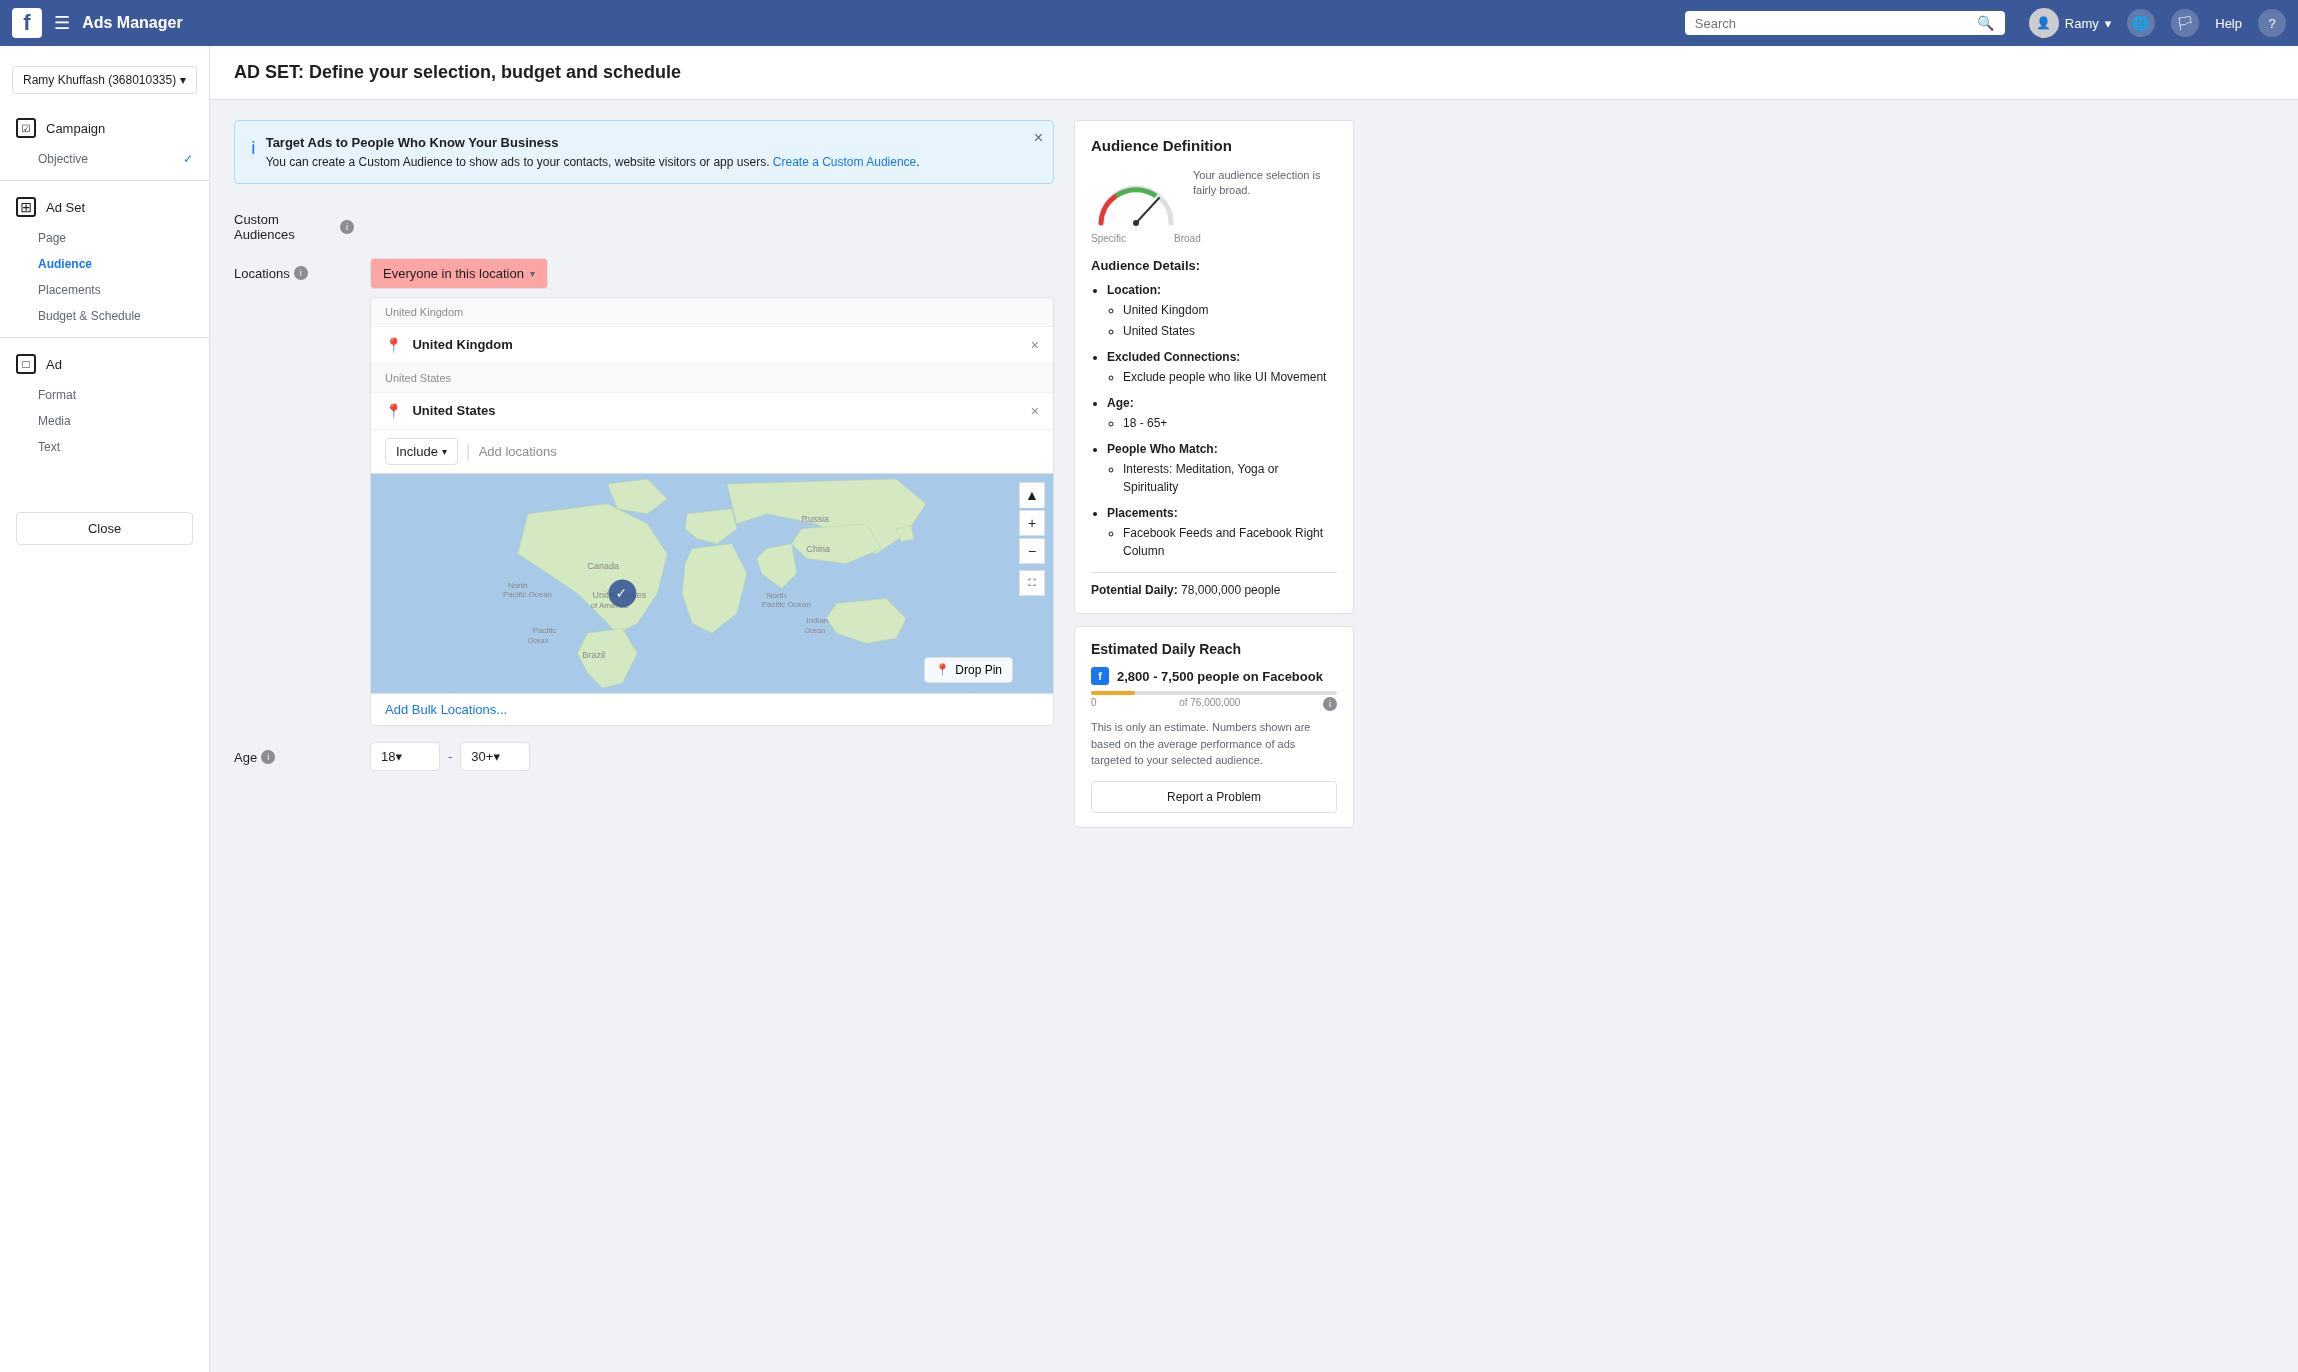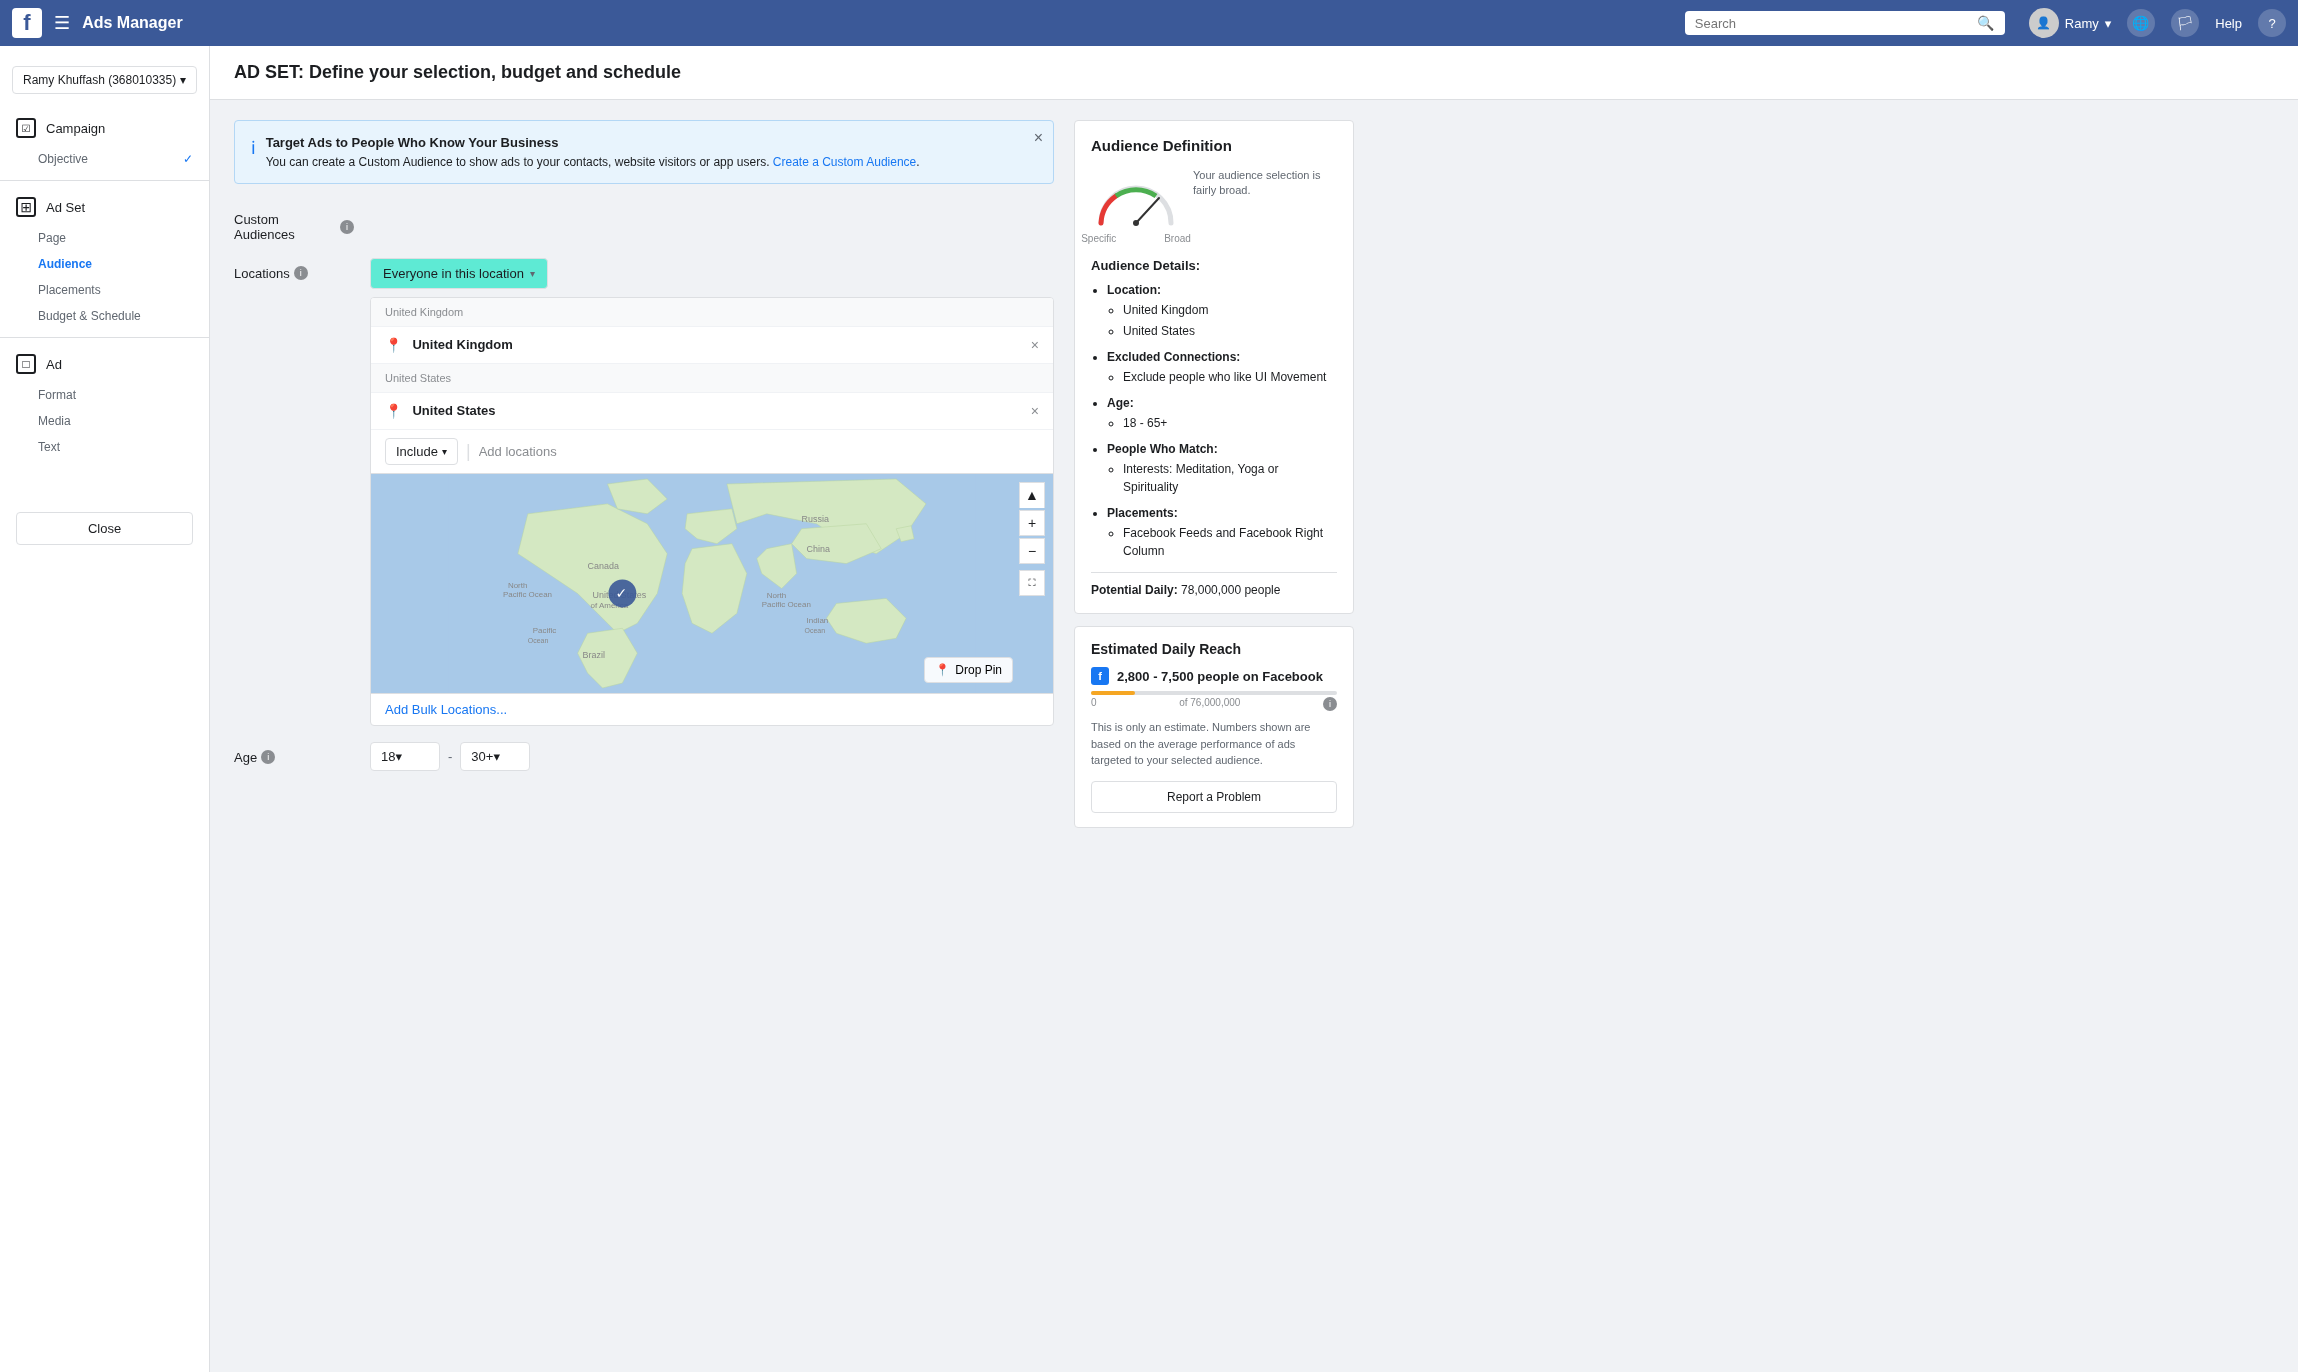--- a/index.html
+++ b/index.html
@@ -54,21 +54,21 @@
     .info-banner-content strong { font-size: 13px; color: #1c1e21; }
     .info-banner-content a { color: #1877f2; text-decoration: none; }
     .info-banner-close { position: absolute; top: 8px; right: 10px; cursor: pointer; color: #606770; font-size: 16px; background: none; border: none; }
 
     .form-row { display: flex; align-items: flex-start; gap: 16px; margin-bottom: 16px; }
     .form-label { width: 120px; flex-shrink: 0; font-size: 13px; color: #1c1e21; padding-top: 8px; display: flex; align-items: center; gap: 4px; }
     .form-label .info-icon { width: 14px; height: 14px; border-radius: 50%; background: #8a8d91; color: white; font-size: 9px; display: inline-flex; align-items: center; justify-content: center; cursor: pointer; flex-shrink: 0; }
     .form-control { flex: 1; }
 
     
-    .location-dropdown { display: inline-flex; align-items: center; gap: 6px; background: #5eead4; border: 1px solid #dddfe2; border-radius: 4px; padding: 7px 12px; font-size: 13px; cursor: pointer; color: #1c1e21; }
+    .location-dropdown { display: inline-flex; align-items: center; gap: 6px; background: #fca5a5; border: 1px solid #dddfe2; border-radius: 4px; padding: 7px 12px; font-size: 13px; cursor: pointer; color: #1c1e21; }
     .location-dropdown .chevron { font-size: 10px; color: #606770; }
 
     
     .location-panel { background: white; border: 1px solid #dddfe2; border-radius: 4px; overflow: hidden; }
     .location-list { max-height: 180px; overflow-y: auto; }
     .location-group-header { padding: 8px 14px; font-size: 11px; color: #8a8d91; background: #f8f9fa; border-bottom: 1px solid #f0f2f5; }
     .location-item { display: flex; align-items: center; gap: 10px; padding: 10px 14px; border-bottom: 1px solid #f0f2f5; }
     .location-item .loc-pin { color: #3b5998; font-size: 14px; }
     .location-item .loc-name { font-size: 13px; font-weight: 600; color: #1c1e21; flex: 1; }
     .location-item .loc-remove { color: #8a8d91; cursor: pointer; font-size: 14px; }
@@ -96,21 +96,21 @@
 
     
     .right-panel { width: 280px; flex-shrink: 0; }
     .audience-definition { background: white; border: 1px solid #dddfe2; border-radius: 4px; padding: 16px; }
     .audience-def-title { font-size: 15px; font-weight: 600; color: #1c1e21; margin-bottom: 14px; }
 
     
     .gauge-wrap { display: flex; align-items: flex-start; gap: 12px; margin-bottom: 14px; }
     .gauge-svg-wrap { flex-shrink: 0; }
     .gauge-text { font-size: 11px; color: #606770; line-height: 1.4; }
-    .gauge-labels { display: flex; justify-content: center; font-size: 10px; color: #8a8d91; margin-top: 2px; gap: 48px; }
+    .gauge-labels { display: flex; justify-content: space-between; font-size: 10px; color: #8a8d91; margin-top: 2px; gap: 48px; }
 
     .audience-details-title { font-size: 13px; font-weight: 700; margin-bottom: 8px; color: #1c1e21; }
     .audience-details ul { list-style: disc; padding-left: 16px; }
     .audience-details li { font-size: 12px; color: #1c1e21; margin-bottom: 3px; line-height: 1.5; }
     .audience-details .sub-list { list-style: circle; margin-top: 2px; }
     .audience-details .section-label { font-size: 12px; font-weight: 600; color: #1c1e21; margin-top: 8px; margin-bottom: 2px; list-style: disc; }
     .potential-reach { font-size: 12px; color: #1c1e21; margin-top: 12px; padding-top: 10px; border-top: 1px solid #dddfe2; }
 
     .est-daily { background: white; border: 1px solid #dddfe2; border-radius: 4px; padding: 14px 16px; margin-top: 12px; }
     .est-daily-title { font-size: 14px; font-weight: 600; color: #1c1e21; margin-bottom: 10px; }

